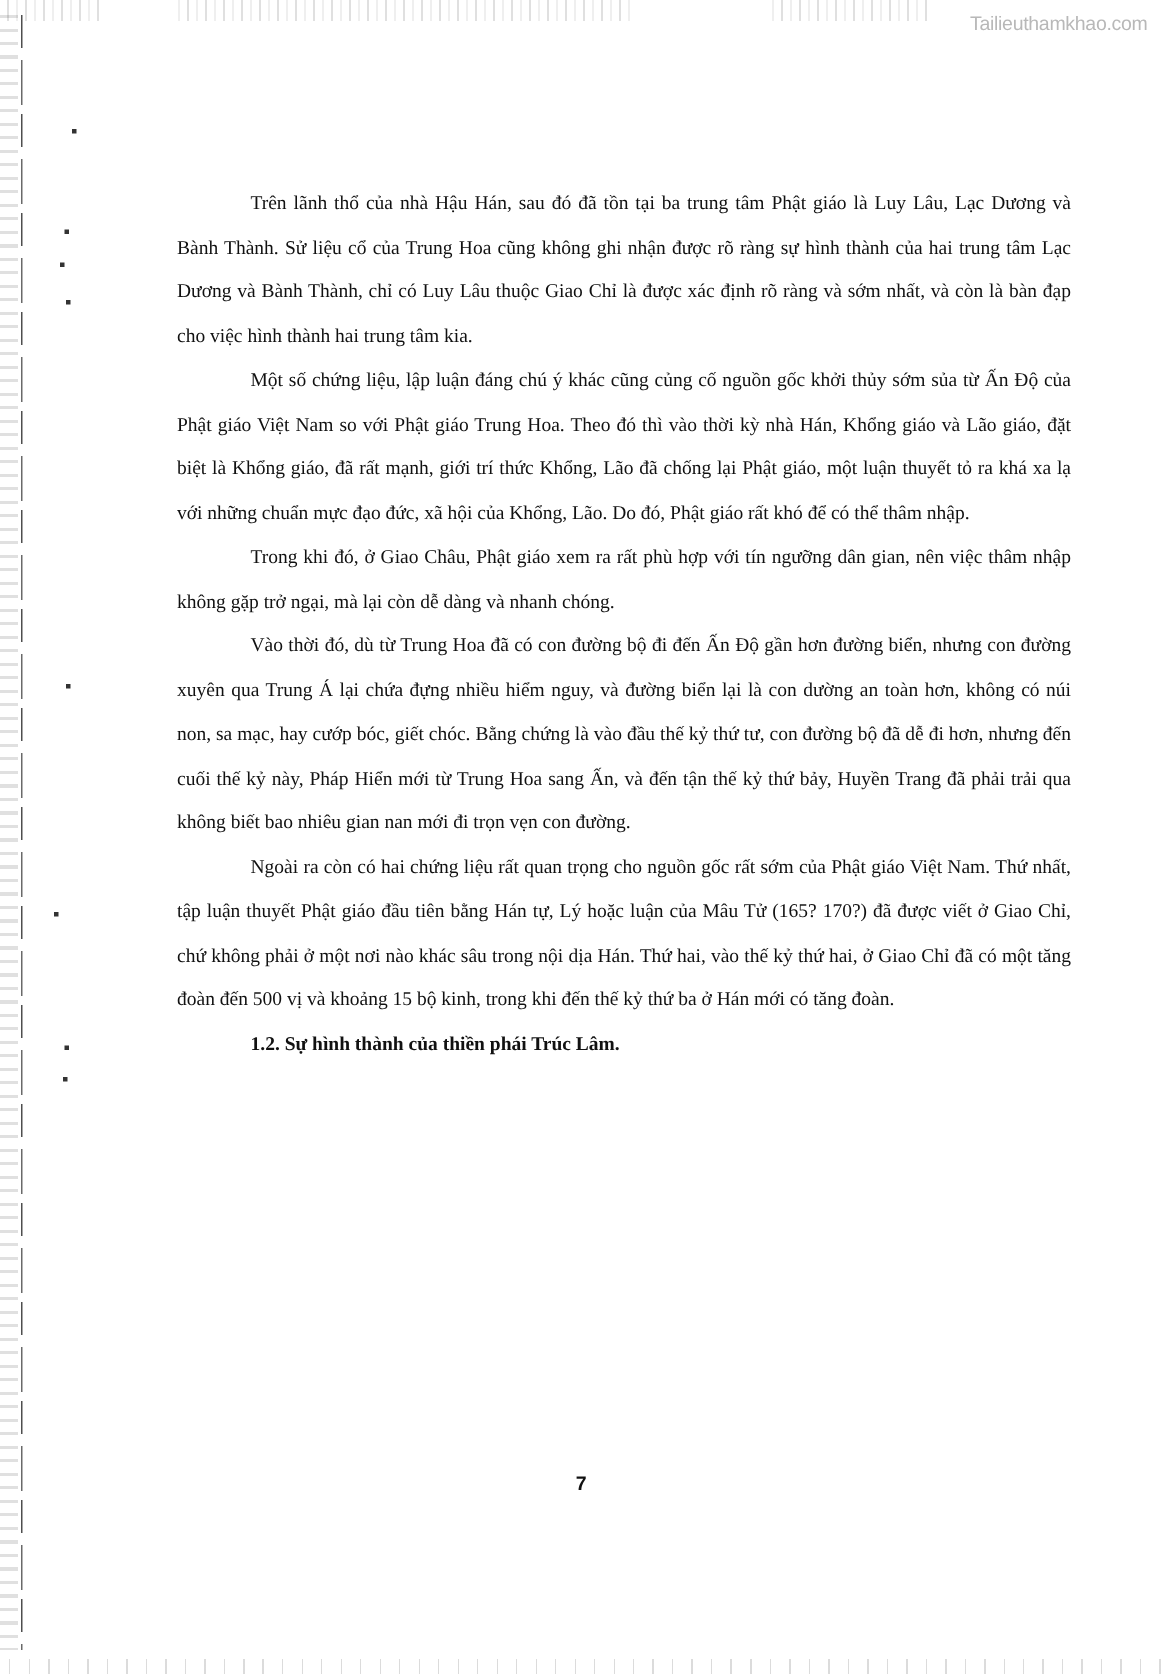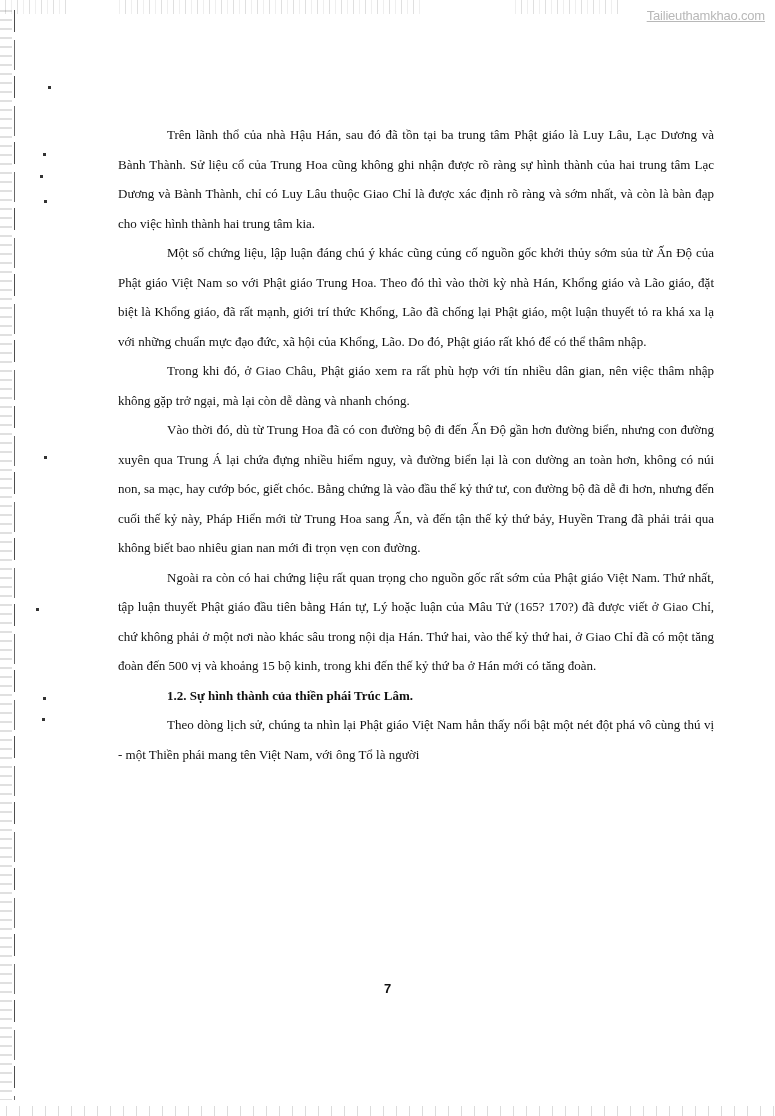--- a/index.html
+++ b/index.html
@@ -28,21 +28,21 @@
   }
   .left-noise {
     position: absolute; left: 0; top: 10px; width: 12px; height: 1090px;
     background-image: repeating-linear-gradient(180deg, rgba(0,0,0,0.35) 0 2px, transparent 2px 9px);
     opacity: 0.35;
   }
   .speck { position: absolute; width: 3px; height: 3px; background: #333; }
   .watermark {
     position: absolute; right: 10px; top: 8px;
     font-family: "Liberation Sans", "DejaVu Sans", sans-serif;
-    font-size: 13px; color: #b8b8b8; letter-spacing: -0.2px; text-decoration: underline;
+    font-size: 13px; color: #b8b8b8; letter-spacing: -0.2px;
   }
   .page-text {
     position: absolute; left: 118px; top: 120px; width: 596px;
     font-size: 13px; line-height: 29.5px; text-align: justify;
   }
   .para { margin: 0; text-indent: 49px; }
   .heading { margin: 0; text-indent: 49px; font-weight: bold; font-family: Liberation Serif, serif; }
   .page-number {
     position: absolute; left: 0; width: 775px; top: 981px; text-align: center;
     font-family: "Liberation Sans", "DejaVu Sans", sans-serif; font-size: 13px; font-weight: bold;
@@ -66,20 +66,19 @@
 <div class="speck" style="left:36px;top:608px;"></div>
 <div class="speck" style="left:43px;top:697px;"></div>
 <div class="speck" style="left:42px;top:718px;"></div>
 <div class="scan-bottom"></div>
 
 <div class="watermark">Tailieuthamkhao.com</div>
 
 <div class="page-text">
   <p class="para">Trên lãnh thổ của nhà Hậu Hán, sau đó đã tồn tại ba trung tâm Phật giáo là Luy Lâu, Lạc Dương và Bành Thành. Sử liệu cổ của Trung Hoa cũng không ghi nhận được rõ ràng sự hình thành của hai trung tâm Lạc Dương và Bành Thành, chỉ có Luy Lâu thuộc Giao Chỉ là được xác định rõ ràng và sớm nhất, và còn là bàn đạp cho việc hình thành hai trung tâm kia.</p>
   <p class="para">Một số chứng liệu, lập luận đáng chú ý khác cũng củng cố nguồn gốc khởi thủy sớm sủa từ Ấn Độ của Phật giáo Việt Nam so với Phật giáo Trung Hoa. Theo đó thì vào thời kỳ nhà Hán, Khổng giáo và Lão giáo, đặt biệt là Khổng giáo, đã rất mạnh, giới trí thức Khổng, Lão đã chống lại Phật giáo, một luận thuyết tỏ ra khá xa lạ với những chuẩn mực đạo đức, xã hội của Khổng, Lão. Do đó, Phật giáo rất khó để có thể thâm nhập.</p>
-  <p class="para">Trong khi đó, ở Giao Châu, Phật giáo xem ra rất phù hợp với tín nhiều dân gian, nên việc thâm nhập không gặp trở ngại, mà lại còn dễ dàng và nhanh chóng.</p>
+  <p class="para">Trong khi đó, ở Giao Châu, Phật giáo xem ra rất phù hợp với tín ngưỡng dân gian, nên việc thâm nhập không gặp trở ngại, mà lại còn dễ dàng và nhanh chóng.</p>
   <p class="para">Vào thời đó, dù từ Trung Hoa đã có con đường bộ đi đến Ấn Độ gần hơn đường biển, nhưng con đường xuyên qua Trung Á lại chứa đựng nhiều hiểm nguy, và đường biển lại là con dường an toàn hơn, không có núi non, sa mạc, hay cướp bóc, giết chóc. Bằng chứng là vào đầu thế kỷ thứ tư, con đường bộ đã dễ đi hơn, nhưng đến cuối thế kỷ này, Pháp Hiển mới từ Trung Hoa sang Ấn, và đến tận thế kỷ thứ bảy, Huyền Trang đã phải trải qua không biết bao nhiêu gian nan mới đi trọn vẹn con đường.</p>
   <p class="para">Ngoài ra còn có hai chứng liệu rất quan trọng cho nguồn gốc rất sớm của Phật giáo Việt Nam. Thứ nhất, tập luận thuyết Phật giáo đầu tiên bằng Hán tự, Lý hoặc luận của Mâu Tử (165? 170?) đã được viết ở Giao Chỉ, chứ không phải ở một nơi nào khác sâu trong nội dịa Hán. Thứ hai, vào thế kỷ thứ hai, ở Giao Chỉ đã có một tăng đoàn đến 500 vị và khoảng 15 bộ kinh, trong khi đến thế kỷ thứ ba ở Hán mới có tăng đoàn.</p>
   <p class="heading">1.2. Sự hình thành của thiền phái Trúc Lâm.</p>
-  <p class="para">Theo dòng lịch sử, chúng ta nhìn lại Phật giáo Việt Nam hẳn thấy nổi bật một nét đột phá vô cùng thú vị - một Thiền phái mang tên Việt Nam, với ông Tổ là người</p>
 </div>
 
 <div class="page-number">7</div>
 
 </body></html>

